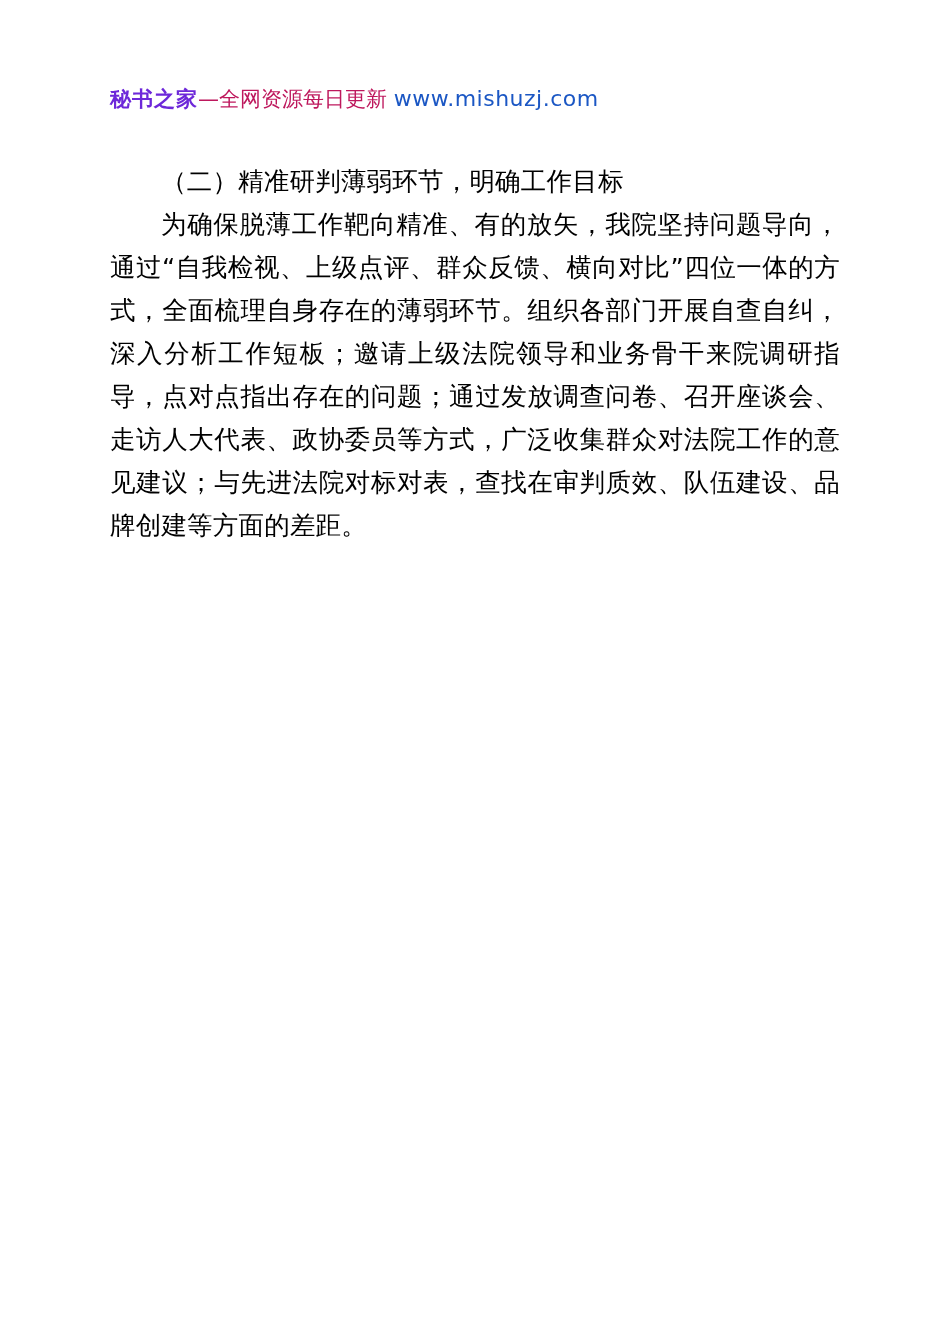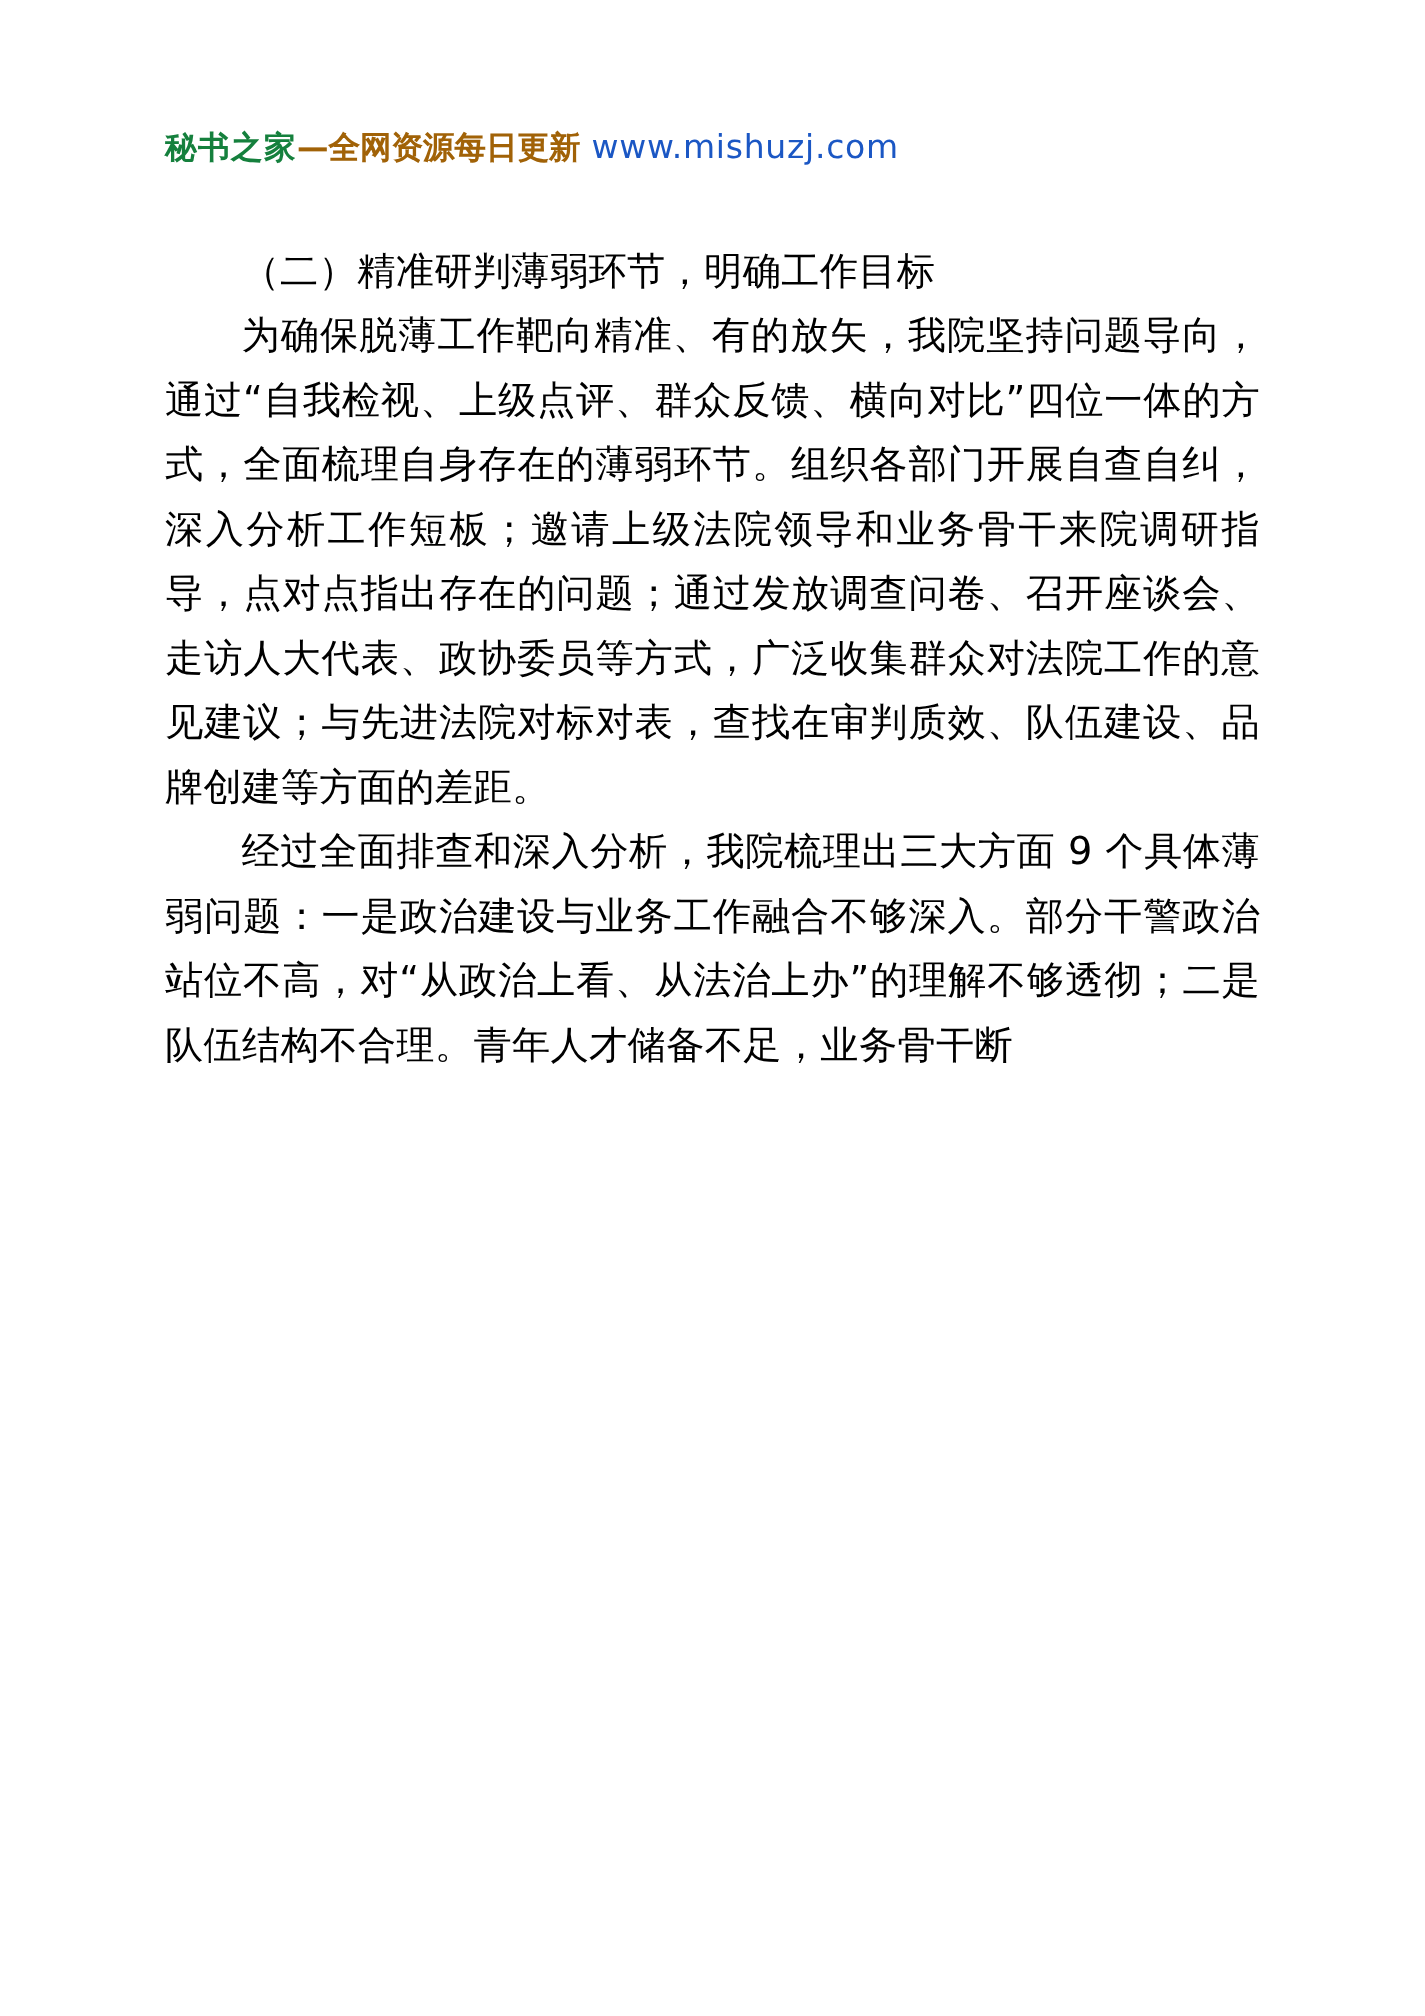--- a/index.html
+++ b/index.html
@@ -24,27 +24,27 @@
     top: 0;
     width: 730px;
   }
   .header-line {
     margin-top: 86px;
     font-size: 21px;
     line-height: 1.2;
     white-space: nowrap;
   }
   .header-brand {
-    color: #15803d;
+    color: #6d28d9;
     font-weight: bold;
     letter-spacing: 1px;
   }
   .header-sep {
-    color: #a16207;
-    font-weight: bold;
+    color: #be185d;
+    font-weight: normal;
     text-align: right;
   }
   .header-url {
     color: #1b57c4;
     font-weight: normal;
     font-size: 22px;
     letter-spacing: 0.5px;
   }
   .doc-body {
     margin-top: 48px;
@@ -77,17 +77,16 @@
 <div class="page">
   <div class="content">
 
     <div class="header-line">
       <span class="header-brand">秘书之家</span><span class="header-sep">—全网资源每日更新 </span><span class="header-url">www.mishuzj.com</span>
     </div>
 
     <div class="doc-body">
         <p class="heading"><span class="b">（二）精准研判薄弱环节，明确工作目标</span></p>
         <p class="para"><span>为确保脱薄工作靶向精准、有的放矢，我院坚持问题导向，通过“自我检视、上级点评、群众反馈、横向对比”四位一体的方式，全面梳理自身存在的薄弱环节。组织各部门开展自查自纠，深入分析工作短板；邀请上级法院领导和业务骨干来院调研指导，点对点指出存在的问题；通过发放调查问卷、召开座谈会、走访人大代表、政协委员等方式，广泛收集群众对法院工作的意见建议；与先进法院对标对表，查找在审判质效、队伍建设、品牌创建等方面的差距。</span></p>
-        <p class="para"><span>经过全面排查和深入分析，我院梳理出三大方面 9 个具体薄弱问题：</span><span class="b">一是政治建设与业务工作融合不够深入。</span><span>部分干警政治站位不高，对“从政治上看、从法治上办”的理解不够透彻；</span><span class="b">二是队伍结构不合理。</span><span>青年人才储备不足，业务骨干断</span></p>
       </div>
 
   </div>
 </div>
 
 </body></html>

